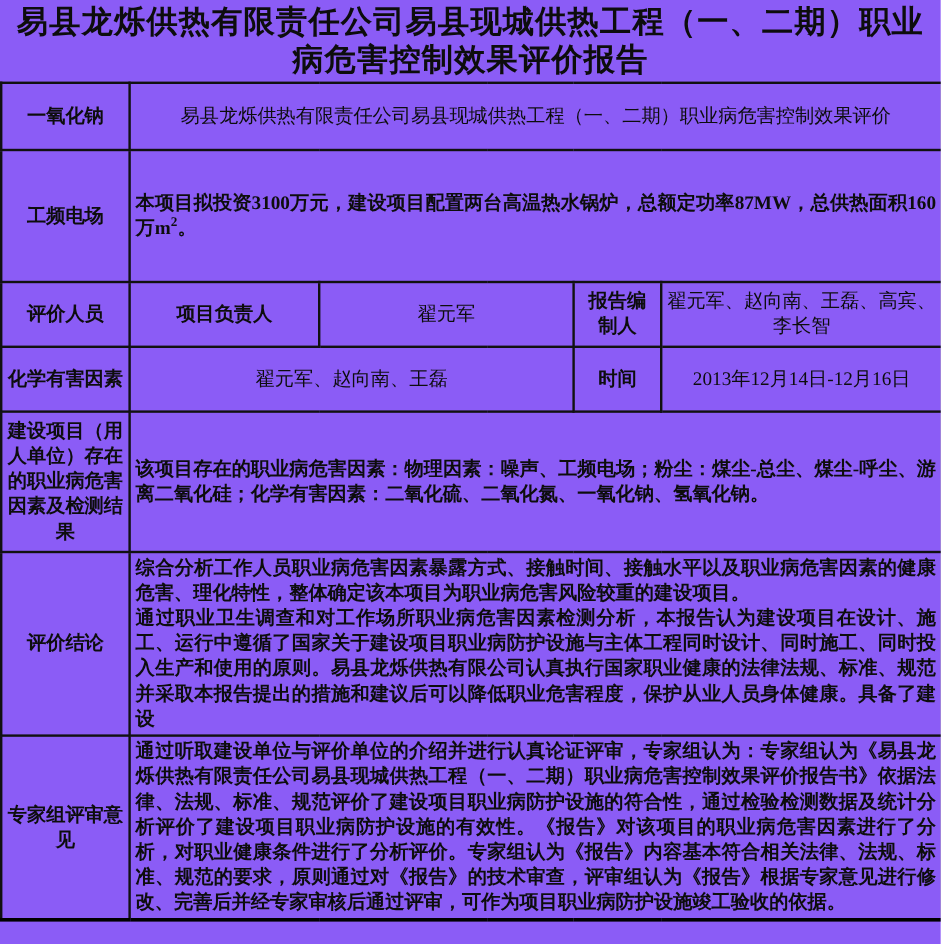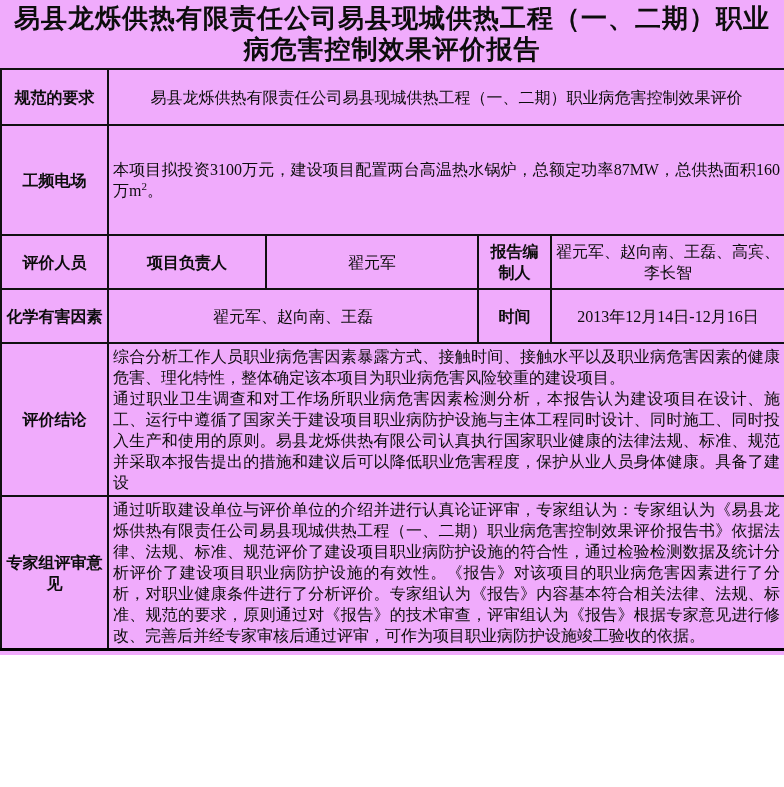--- a/index.html
+++ b/index.html
@@ -8,23 +8,23 @@
     background: #ffffff;
     width: 784px;
   }
   body {
     font-family: "Liberation Serif", "DejaVu Serif", serif;
     color: #0d0d0d;
     -webkit-font-smoothing: none;
   }
   .page {
     width: 784px;
-    height: 655px;
+    height: 787px;
     box-sizing: border-box;
-    background: #f0abfc;
+    background: #8b5cf6;
     overflow: hidden;
   }
   .doc-title {
     width: 770px;
     margin: 0 auto;
     padding-top: 3px;
     font-size: 26px;
     font-weight: bold;
     line-height: 31px;
     text-align: center;
@@ -48,20 +48,21 @@
   tr.last-row td { border-bottom: 3px solid #000; }
   td.label {
     font-weight: bold;
     text-align: center;
     padding: 2px 2px;
   }
   td.center { text-align: center; }
   td.text {
     text-align: justify;
     text-justify: inter-ideograph;
+    font-weight: bold;
   }
   td.text .para { margin: 0; }
   sup.sq {
     font-size: 11px;
     line-height: 0;
   }
 </style>
 </head>
 <body>
 
@@ -75,21 +76,21 @@
       <col style="width:158px">
       <col style="width:140px">
       <col style="width:72px">
       <col style="width:73px">
       <col style="width:234px">
     </colgroup>
 
     <tbody>
 
     <tr style="height:56px;">
-      <td class="label">规范的要求</td>
+      <td class="label">一氧化钠</td>
       <td class="center" colspan="5">易县龙烁供热有限责任公司易县现城供热工程（一、二期）职业病危害控制效果评价</td>
     </tr>
 
     <tr style="height:110px;">
       <td class="label">工频电场</td>
       <td class="text" colspan="5">
         <span>本项目拟投资3100万元，建设项目配置两台高温热水锅炉，总额定功率87MW，总供热面积160万m</span><sup class="sq">2</sup><span>。</span>
       </td>
     </tr>
 
@@ -101,20 +102,24 @@
       <td class="center">翟元军、赵向南、王磊、高宾、李长智</td>
     </tr>
 
     <tr style="height:54px;">
       <td class="label">化学有害因素</td>
       <td class="center" colspan="3">翟元军、赵向南、王磊</td>
       <td class="label">时间</td>
       <td class="center">2013年12月14日-12月16日</td>
     </tr>
 
+    <tr style="height:117px;">
+      <td class="label">建设项目（用人单位）存在的职业病危害因素及检测结果</td>
+      <td class="text" colspan="5">该项目存在的职业病危害因素：物理因素：噪声、工频电场；粉尘：煤尘-总尘、煤尘-呼尘、游离二氧化硅；化学有害因素：二氧化硫、二氧化氮、一氧化钠、氢氧化钠。</td>
+    </tr>
 
     <tr style="height:130px;">
       <td class="label">评价结论</td>
       <td class="text" colspan="5">
         <div class="para">综合分析工作人员职业病危害因素暴露方式、接触时间、接触水平以及职业病危害因素的健康危害、理化特性，整体确定该本项目为职业病危害风险较重的建设项目。</div>
         <div class="para">通过职业卫生调查和对工作场所职业病危害因素检测分析，本报告认为建设项目在设计、施工、运行中遵循了国家关于建设项目职业病防护设施与主体工程同时设计、同时施工、同时投入生产和使用的原则。易县龙烁供热有限公司认真执行国家职业健康的法律法规、标准、规范并采取本报告提出的措施和建议后可以降低职业危害程度，保护从业人员身体健康。具备了建设</div>
       </td>
     </tr>
 
     <tr class="last-row" style="height:141px;">

